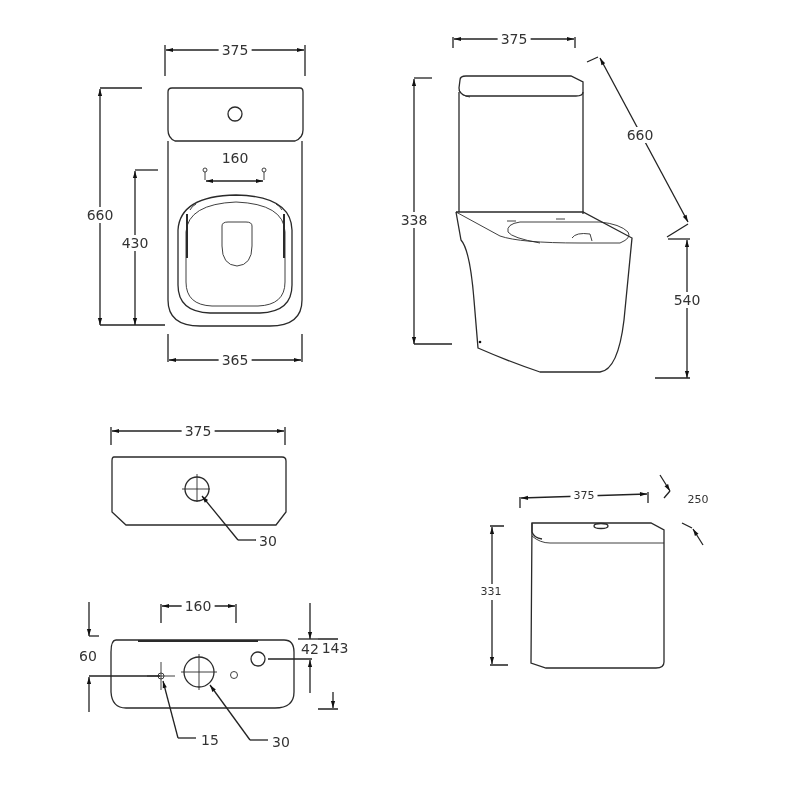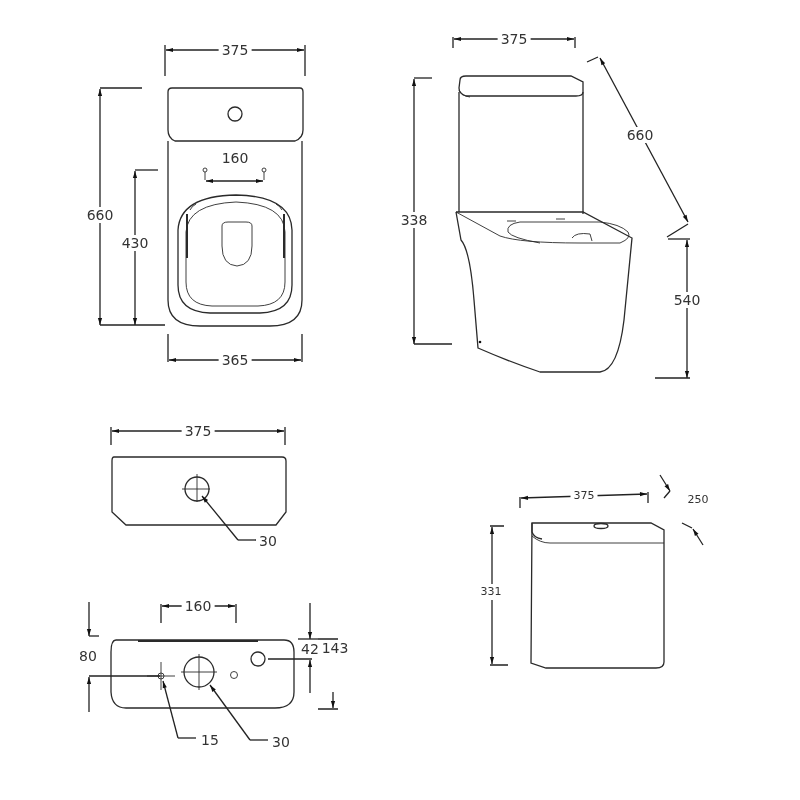--- a/index.html
+++ b/index.html
@@ -153,21 +153,21 @@
 
 <span class="lbl" style="left:514px;top:39px">375</span>
 <span class="lbl" style="left:414px;top:220px">338</span>
 <span class="lbl" style="left:640px;top:135px">660</span>
 <span class="lbl" style="left:687px;top:300px">540</span>
 
 <span class="lbl" style="left:198px;top:431px">375</span>
 <span class="lbl" style="left:268px;top:541px">30</span>
 
 <span class="lbl" style="left:198px;top:606px">160</span>
-<span class="lbl" style="left:88px;top:656px">80</span>
+<span class="lbl" style="left:88px;top:656px">60</span>
 <span class="lbl" style="left:310px;top:649px">42</span>
 <span class="lbl" style="left:335px;top:648px">143</span>
 <span class="lbl" style="left:210px;top:740px">15</span>
 <span class="lbl" style="left:281px;top:742px">30</span>
 
 <span class="lbl sm" style="left:584px;top:496px">375</span>
 <span class="lbl sm" style="left:698px;top:500px">250</span>
 <span class="lbl sm" style="left:491px;top:592px">331</span>
 
 </body></html>

